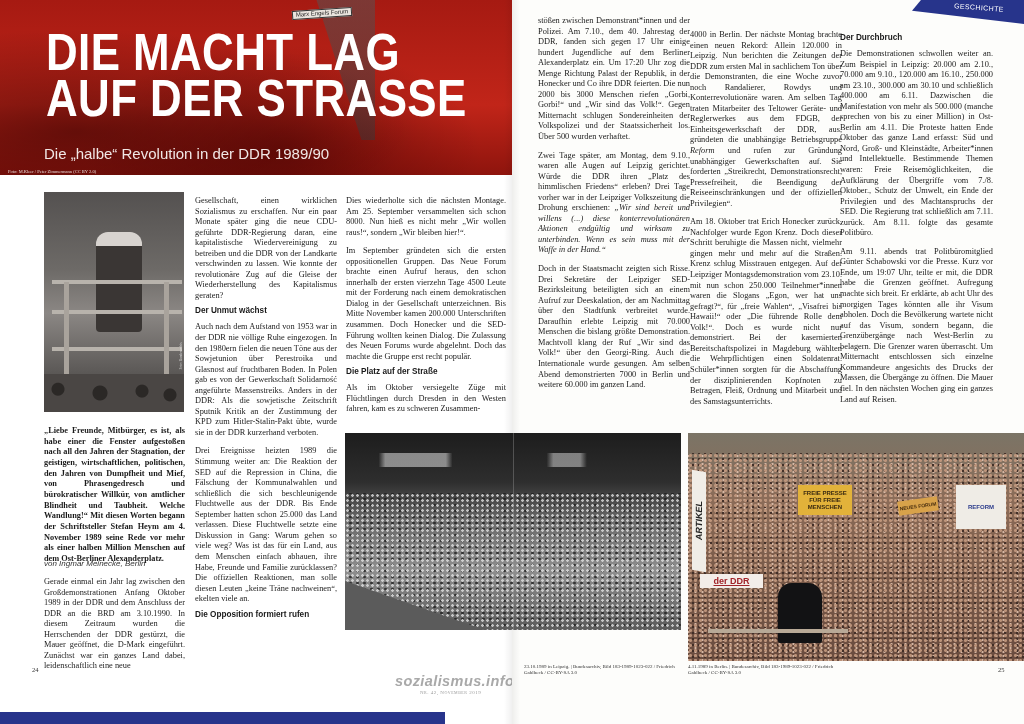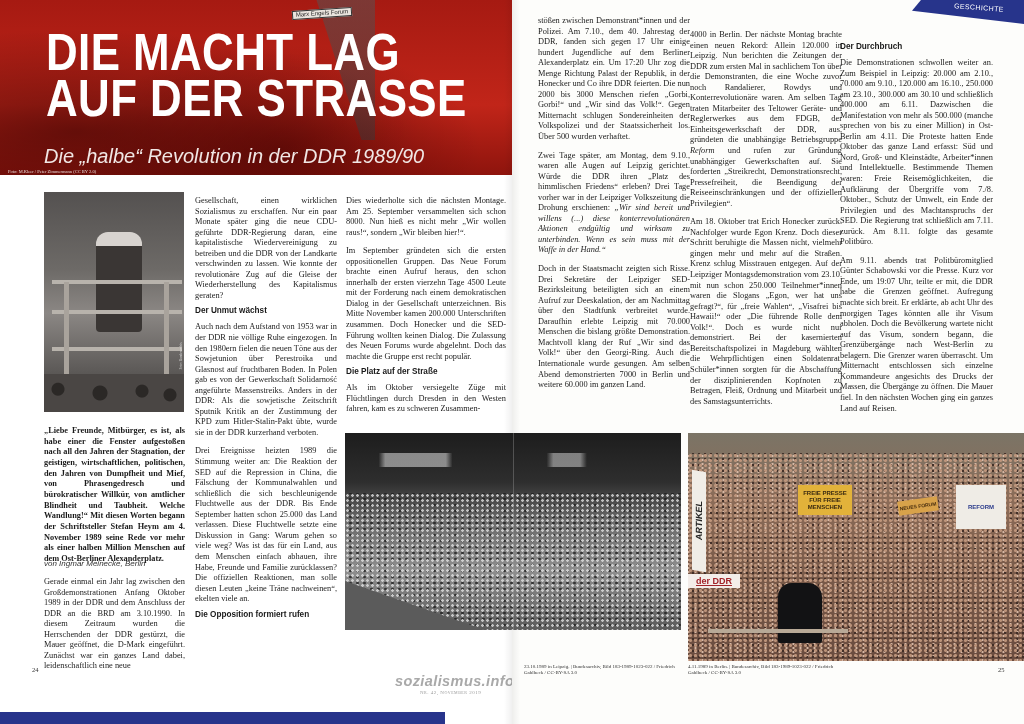--- a/index.html
+++ b/index.html
@@ -23,21 +23,21 @@
   .banner .building { position: absolute; left: 285px; top: 0; width: 90px; height: 140px;
     background: linear-gradient(180deg, #5b5151 0%, #3d3434 100%); opacity: .55;
     clip-path: polygon(35% 0, 100% 0, 100% 100%, 85% 100%); }
   .banner .sign { position: absolute; left: 292px; top: 9px; width: 60px; height: 9px; background: #e9e4dd;
     border: 1px solid #333; font-family: "Liberation Sans", sans-serif; font-size: 6px; color: #222;
     line-height: 7px; text-align: center; transform: rotate(-4deg); }
   .title { position: absolute; left: 46px; top: 30px; font-family: "Liberation Sans", sans-serif;
     font-weight: 700; font-size: 51px; line-height: 46px; color: #ffffff; letter-spacing: 0.5px;
     transform: scaleX(0.86); transform-origin: left top; white-space: nowrap; }
   .subtitle { position: absolute; left: 44px; top: 145px; font-family: "Liberation Sans", sans-serif;
-    font-size: 20px; color: #f1e7e5; white-space: nowrap; font-style: italic; }
+    font-size: 15px; color: #f1e7e5; white-space: nowrap; }
   .photo-credit { position: absolute; left: 8px; top: 169px; font-size: 4.5px; color: #e8d8d6;
     white-space: nowrap; }
 
   
   .section-tag { position: absolute; right: 0; top: 0; width: 112px; height: 24px; background: #27348b;
     clip-path: polygon(8% 0, 100% 0, 100% 100%, 0 45%); }
   .section-tag span { position: absolute; right: 20px; top: 4px; font-family: "Liberation Sans", sans-serif;
     font-size: 7px; color: #ffffff; letter-spacing: 0.4px; transform: rotate(4deg); }
 
   
@@ -73,35 +73,35 @@
     background-image: radial-gradient(circle, #c49a80 0 1.2px, transparent 1.8px),
                       radial-gradient(circle, #3d2b25 0 1px, transparent 1.6px),
                       radial-gradient(circle, #e1c3b0 0 .8px, transparent 1.4px);
     background-size: 5px 5px, 6px 6px, 7px 4px; background-position: 0 0, 2px 3px, 4px 1px; opacity: .9; }
   .photo-berlin .bn { position: absolute; font-family: "Liberation Sans", sans-serif; font-weight: 700;
     display: flex; align-items: center; justify-content: center; text-align: center; }
   .bn-yellow { left: 110px; top: 52px; width: 54px; height: 30px; background: #e2b23a; color: #3a2a10; font-size: 6px; line-height: 7px; }
   .bn-white { left: 268px; top: 52px; width: 50px; height: 44px; background: #efece6; color: #2a3a8a; font-size: 6px; }
   .bn-artikel { left: 4px; top: 38px; width: 14px; height: 100px; background: #f0ede7; color: #222; font-size: 9px;
     writing-mode: vertical-rl; transform: rotate(180deg) skewY(10deg); }
-  .bn-ddr { left: 0; top: 141px; width: 52px; height: 14px; background: #f3ede9; color: #a1242a; font-size: 9px; text-decoration: underline; }
+  .bn-ddr { left: 12px; top: 141px; width: 63px; height: 14px; background: #f3ede9; color: #a1242a; font-size: 9px; text-decoration: underline; }
   .bn-orange { left: 210px; top: 66px; width: 40px; height: 14px; background: #d8a24a; color: #4a2f10; font-size: 5px; transform: rotate(-8deg); }
   .photo-berlin .man { position: absolute; left: 90px; top: 150px; width: 44px; height: 60px; background: #121214;
     border-radius: 14px 14px 2px 2px; }
   .photo-berlin .railing { position: absolute; left: 20px; top: 196px; width: 140px; height: 4px; background: #b8a997; }
 
   .caption { position: absolute; font-size: 5px; line-height: 6px; color: #333; }
 
   
   .col { position: absolute; font-size: 8.35px; line-height: 10.55px; text-align: justify; hyphens: manual; }
   .col p { margin: 0; }
   .col p + p { margin-top: 8px; }
   .col h3 { font-family: "Liberation Sans", sans-serif; font-weight: 700; font-size: 8.2px; line-height: 10px;
     margin: 5px 0 6px 0; color: #1a1a1a; }
-  .col h3.first { margin-top: 12px; }
+  .col h3.first { margin-top: 3px; }
   .col em { font-style: italic; }
 
   .lead-quote { position: absolute; left: 44px; top: 426px; width: 141px; font-weight: 700; font-size: 8.3px;
     line-height: 10.65px; text-align: justify; }
   .byline { position: absolute; left: 44px; top: 559px; font-family: "Liberation Sans", sans-serif;
     font-style: italic; font-size: 8px; color: #333; }
 
   .page-num { position: absolute; font-size: 6.5px; color: #333; }
 
   .mag-logo { position: absolute; left: 395px; top: 673px; font-family: "Liberation Sans", sans-serif;

